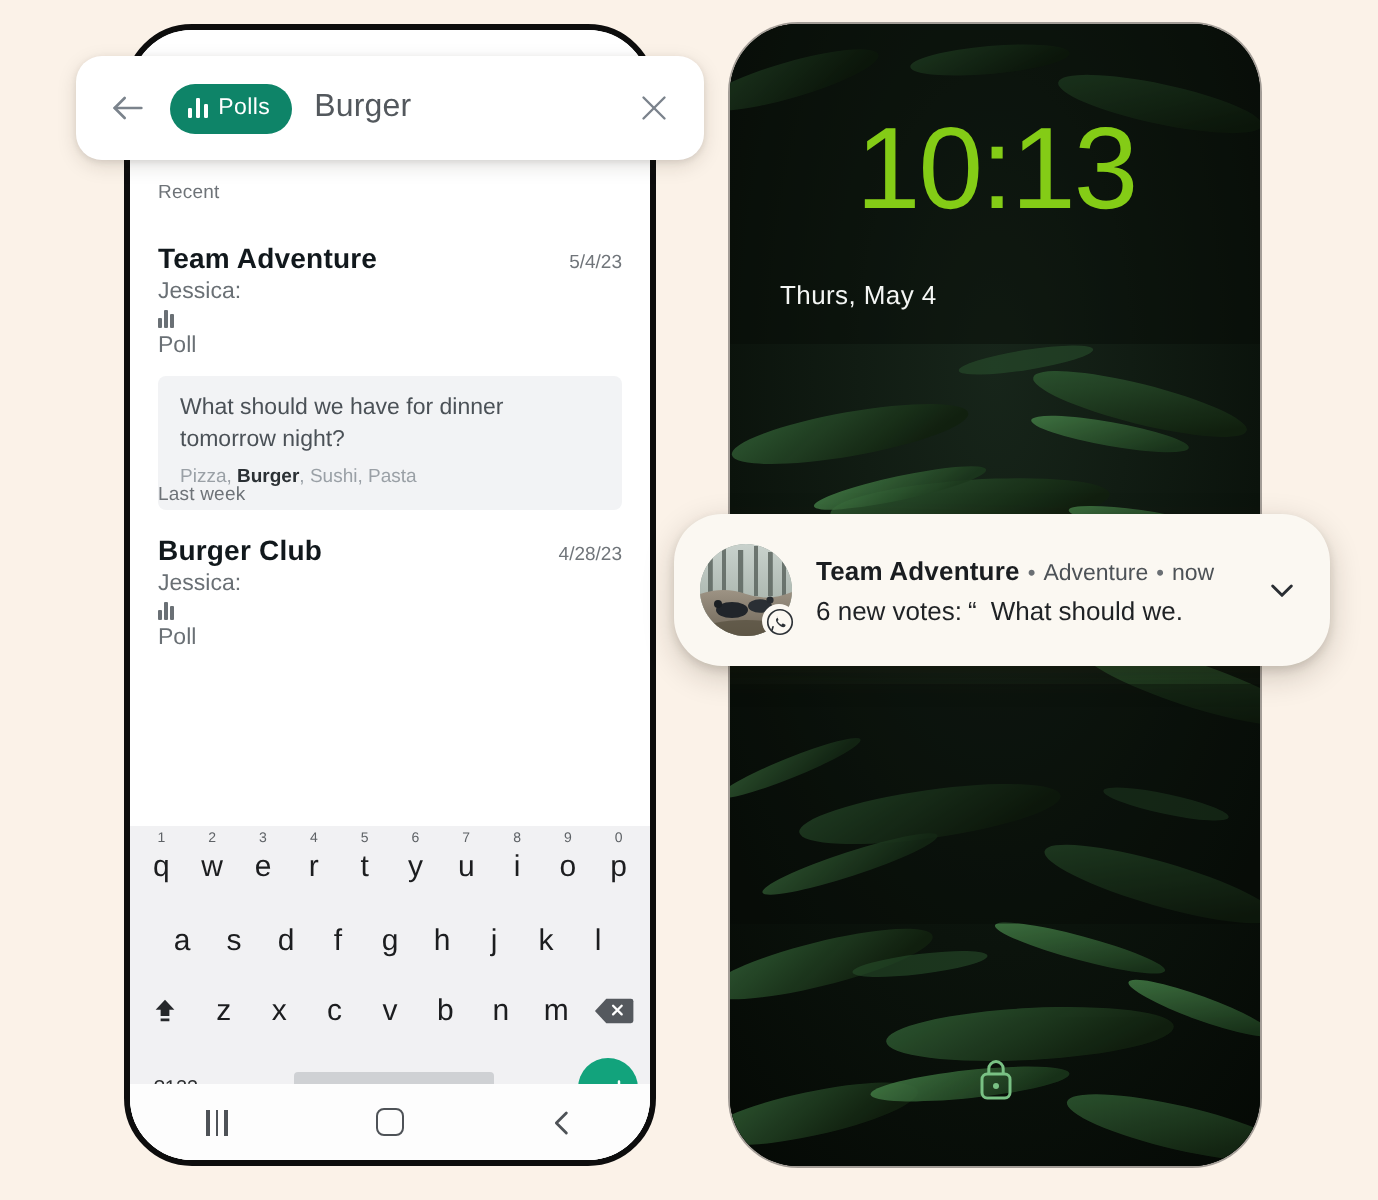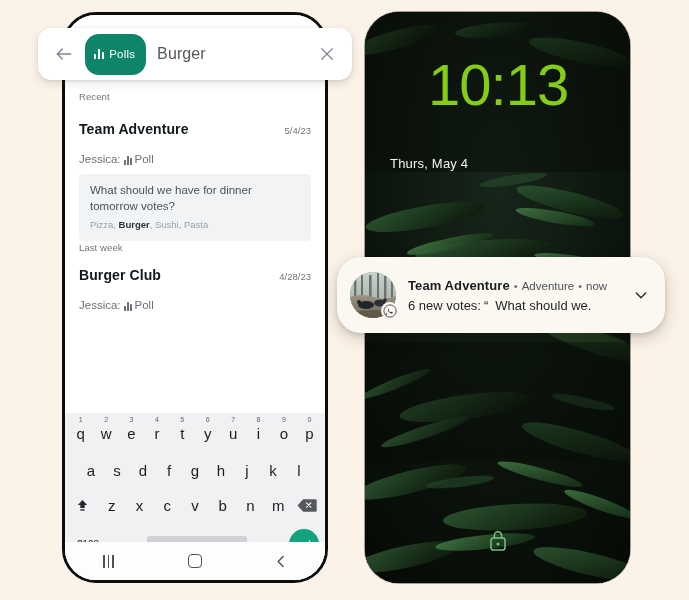--- a/index.html
+++ b/index.html
@@ -33,22 +33,22 @@
 
   .result { position: absolute; left: 0; width: 100%; padding: 0 14px; }
   .result.r1 { top: 106px; }
   .result.r2 { top: 252px; }
   .res-head { display: flex; align-items: baseline; justify-content: space-between; }
   .res-title { font-size: 14px; color: #11181c; letter-spacing: .1px; }
   .res-title b { font-weight: 700; }
   .res-title span.norm { font-weight: 700; color: #11181c; }
   .res-date { font-size: 9.5px; color: #70757a; padding-left: 14px; }
   .res-sub {
-    margin-top: 16px; font-size: 11.5px; color: #6a7075;
-    display: flex; align-items: flex-end; gap: 3px;
+    margin-top: 3px; font-size: 11.5px; color: #6a7075;
+    display: flex; align-items: flex-start; gap: 3px; flex-direction: column;
   }
   .poll-glyph { display: inline-flex; align-items: flex-end; gap: 1px; height: 9px; }
   .poll-glyph i { display: block; width: 2px; background: #6a7075; border-radius: .5px; }
   .poll-glyph i:nth-child(1) { height: 5px; }
   .poll-glyph i:nth-child(2) { height: 9px; }
   .poll-glyph i:nth-child(3) { height: 7px; }
 
   .poll-card {
     margin-top: 9px; background: #F2F3F5; border-radius: 4px;
     padding: 9px 11px 10px 11px;
@@ -100,21 +100,21 @@
   
   .searchbar {
     position: absolute; left: 38px; top: 28px; width: 314px; height: 52px;
     background: #ffffff; border-radius: 13px;
     box-shadow: 0 3px 10px rgba(40,30,15,.13), 0 1px 3px rgba(40,30,15,.10);
     display: flex; align-items: center; padding: 0 16px; gap: 11px; z-index: 20;
   }
   .chip {
     display: flex; align-items: center; gap: 5px;
     background: #0E8468; color: #fff; border-radius: 14px;
-    height: 41px; padding: 0 11px 0 9px; font-size: 11.5px; letter-spacing: .2px;
+    height: 25px; padding: 0 11px 0 9px; font-size: 11.5px; letter-spacing: .2px;
   }
   .chip-glyph { display: inline-flex; align-items: flex-end; gap: 1.5px; height: 10px; }
   .chip-glyph i { display: block; width: 2.4px; background: #fff; border-radius: .6px; }
   .chip-glyph i:nth-child(1) { height: 5px; }
   .chip-glyph i:nth-child(2) { height: 10px; }
   .chip-glyph i:nth-child(3) { height: 7.5px; }
   .query { flex: 1; font-size: 16px; color: #53585d; letter-spacing: .1px; }
 
   
   .phone-right {
@@ -127,21 +127,21 @@
   }
   .wall { position: absolute; inset: 0; overflow: hidden; background: #060a06; }
   .wall svg { position: absolute; inset: 0; width: 100%; height: 100%; }
 
   .lock-clock {
     position: absolute; left: 23px; top: 44px;
     font-size: 58px; line-height: 1; color: #84cc16; letter-spacing: -1px;
     font-family: "Liberation Sans", sans-serif; font-weight: 400; margin-left: 40px;
   }
   .lock-date {
-    position: absolute; left: 25px; top: 144px;
+    position: absolute; left: 25px; top: 128px;
     font-size: 13px; color: #f3f5f3; letter-spacing: .2px;
   }
   .lock-icon { position: absolute; left: 50%; transform: translateX(-50%); bottom: 26px; }
 
   
   .notif {
     position: absolute; left: 337px; top: 257px; width: 328px; height: 76px;
     background: #FBF8F2; border-radius: 24px;
     box-shadow: 0 5px 16px rgba(35,25,10,.20), 0 2px 5px rgba(35,25,10,.12);
     display: flex; align-items: center; padding: 0 16px 0 13px; gap: 12px; z-index: 30;
@@ -187,21 +187,21 @@
         <div class="res-sub">
           <span>Jessica:</span>
           <span class="poll-glyph">
               <i></i>
               <i></i>
               <i></i>
             </span>
           <span>Poll</span>
         </div>
         <div class="poll-card">
-          <div class="poll-q">What should we have for dinner tomorrow votes?</div>
+          <div class="poll-q">What should we have for dinner tomorrow night?</div>
           <div class="poll-opts"><span>Pizza, </span><b>Burger</b><span>, Sushi, Pasta</span></div>
         </div>
       </div>
 
       <div class="lastweek-label">Last week</div>
 
       <div class="result r2">
         <div class="res-head">
           <div class="res-title"><b>Burger</b><span class="norm"> Club</span></div>
           <div class="res-date">4/28/23</div>

